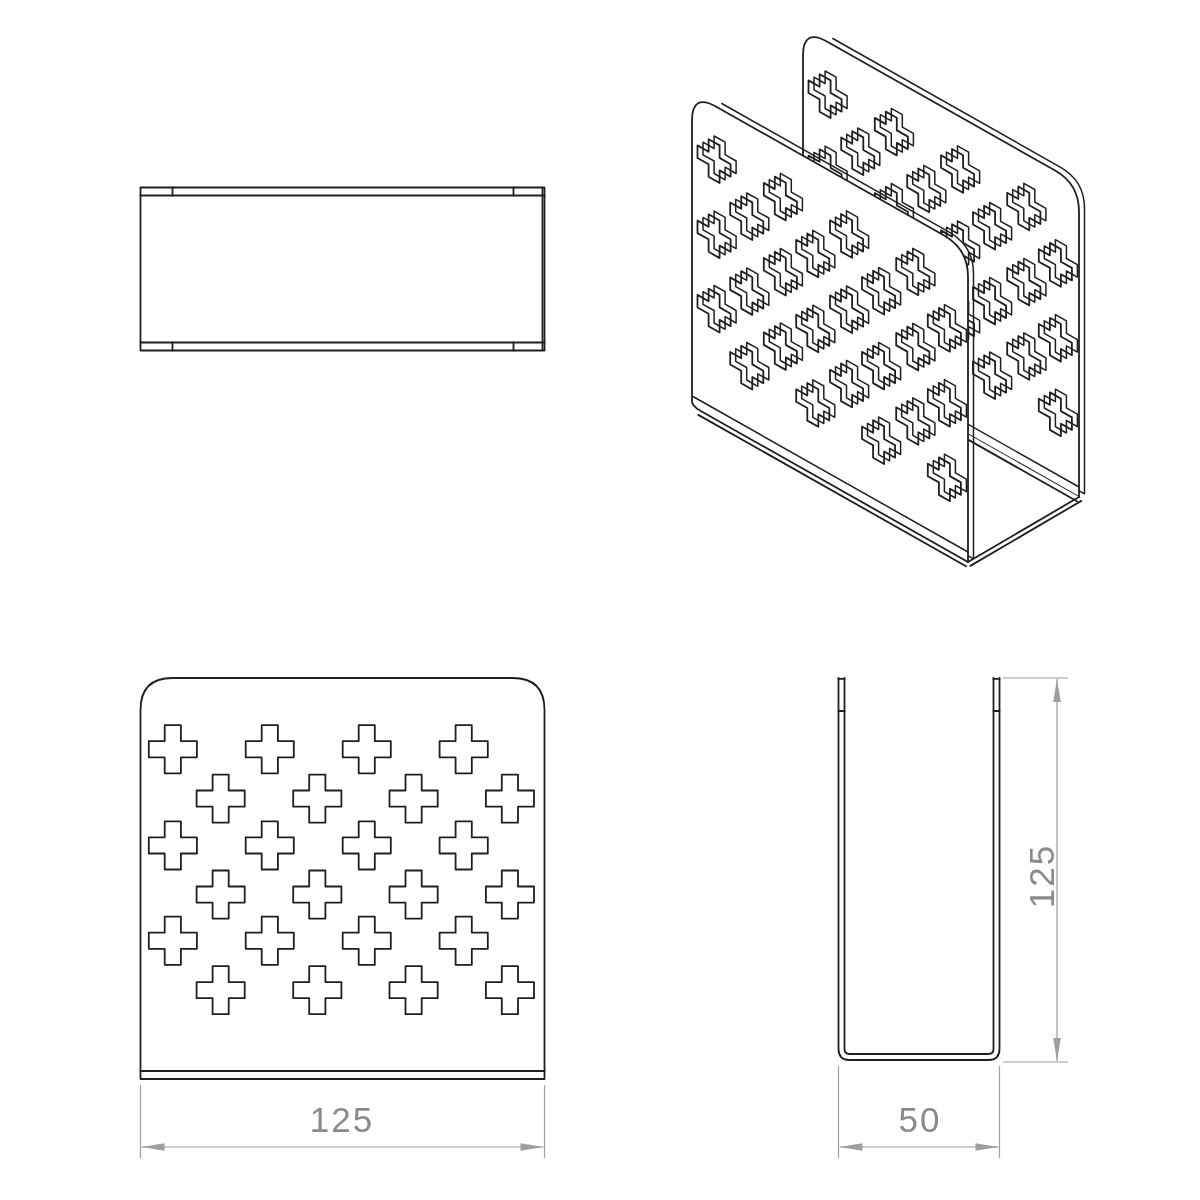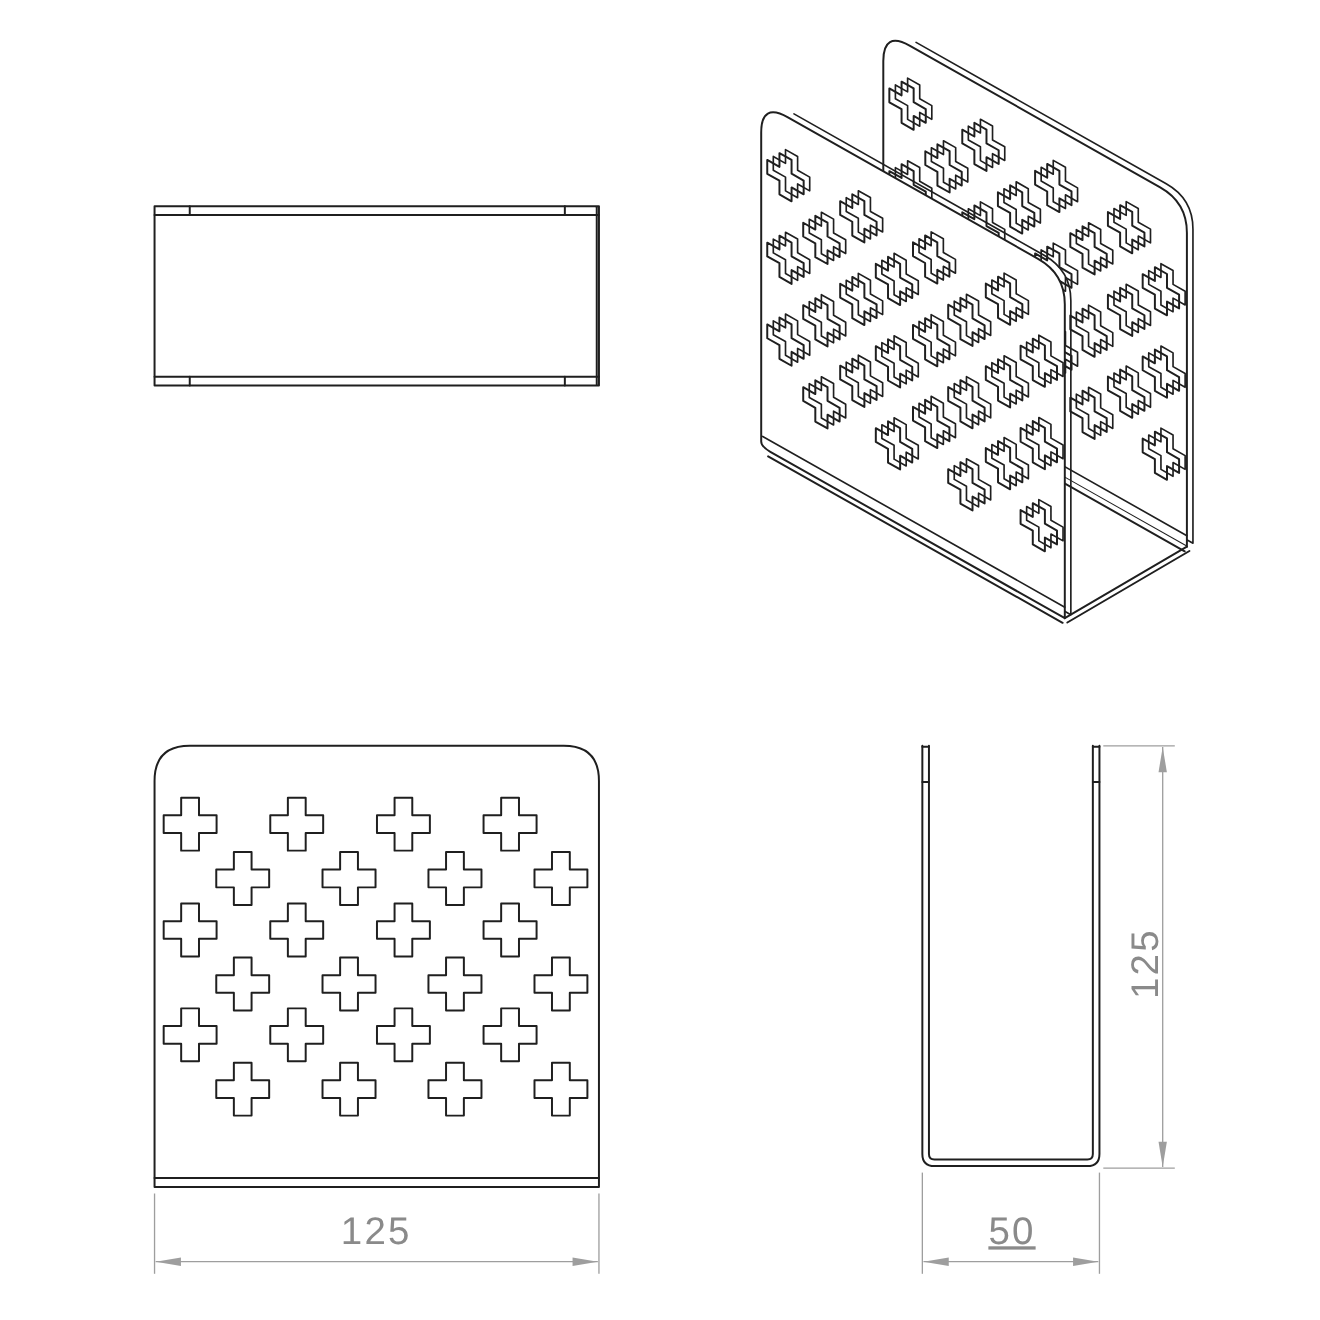--- a/index.html
+++ b/index.html
@@ -8,21 +8,21 @@
   svg{position:absolute;left:0;top:0;}
   .k  {fill:none;stroke:var(--ink);stroke-width:1.8;stroke-linejoin:round;stroke-linecap:round;}
   .kt {fill:none;stroke:var(--ink);stroke-width:1.5;stroke-linejoin:round;stroke-linecap:round;}
   .kw {fill:#fff;stroke:var(--ink);stroke-width:1.8;stroke-linejoin:round;}
   .wf {fill:#fff;stroke:none;}
   .dm {fill:none;stroke:var(--dim);stroke-width:1.2;}
   .dmf{fill:var(--dim);stroke:none;}
   .dim-label{position:absolute;color:var(--dimtext);font-size:35px;line-height:40px;height:40px;
              letter-spacing:2px;text-align:center;user-select:none;}
   #lbl-front{left:140px;top:1100px;width:404px;}
-  #lbl-50  {left:838px;top:1100px;width:164px;text-decoration:underline;}
+  #lbl-50  {left:838px;top:1100px;width:164px;}
   #lbl-125v{left:962px;top:856px;width:160px;transform:rotate(-90deg);}
 </style>
 </head>
 <body>
 
 <div class="canvas">
   <svg id="dwg" width="1200" height="1200" viewBox="0 0 1200 1200">
     <g id="g-top">
         <rect x="140.5" y="187.5" width="404" height="163" class="kw"></rect>
         <line x1="140.5" y1="195.5" x2="544.5" y2="195.5" class="k"></line>

